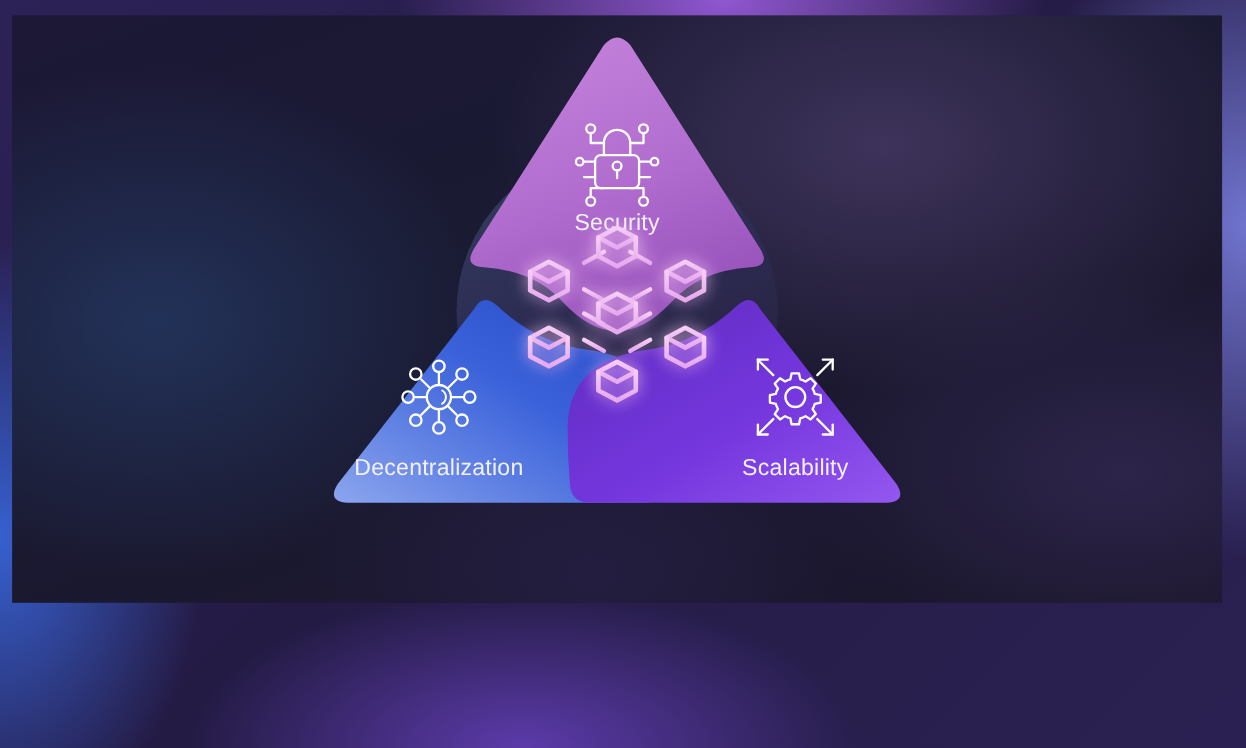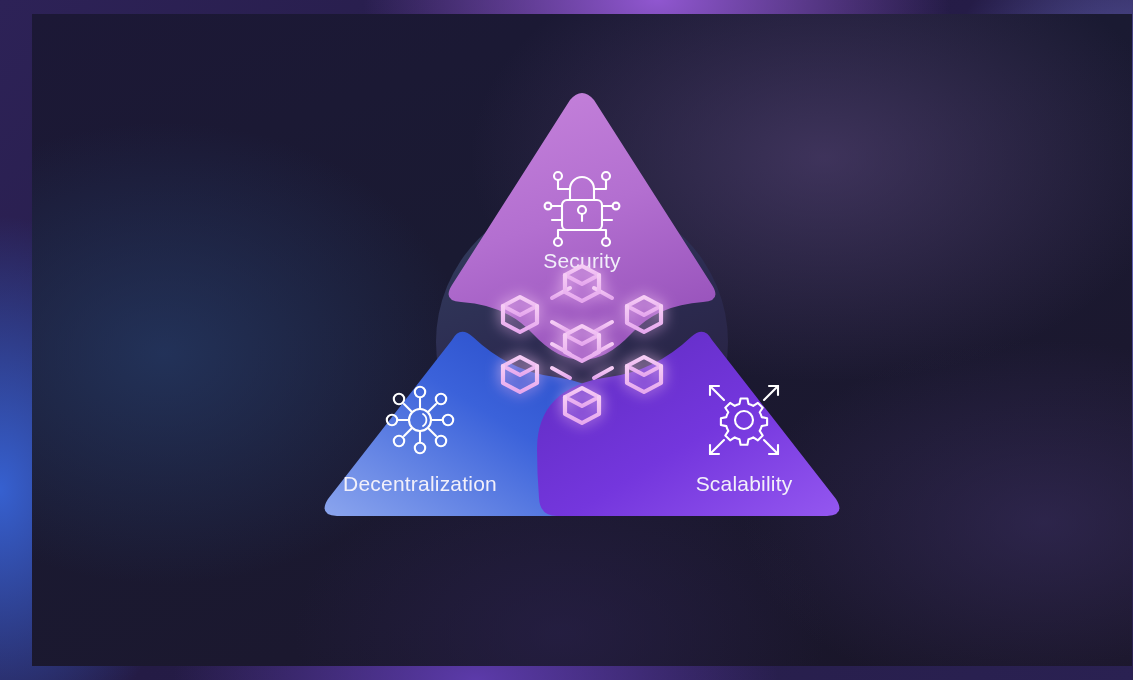--- a/index.html
+++ b/index.html
@@ -20,22 +20,22 @@
       radial-gradient(ellipse 300px 420px at 100% 30%, rgba(120,125,220,0.90) 0%, rgba(120,125,220,0) 72%),
       radial-gradient(ellipse 260px 380px at 0% 72%,   rgba(55,100,215,0.95) 0%, rgba(55,100,215,0) 72%),
       radial-gradient(ellipse 420px 200px at 42% 100%, rgba(95,60,175,0.95) 0%, rgba(95,60,175,0) 72%),
       linear-gradient(135deg,#2d2257 0%,#241b45 45%,#2a2152 100%);
     overflow:hidden;
   }
 
   
   .canvas {
     position:absolute;
-    left:32px; top:14px;
-    width:1100px; height:652px;
+    left:11px; top:14px;
+    width:1100px; height:534px;
     background:
       radial-gradient(ellipse 520px 330px at 72% 22%, rgba(92,72,125,0.55) 0%, rgba(92,72,125,0) 68%),
       radial-gradient(ellipse 430px 330px at 12% 52%, rgba(38,60,105,0.70) 0%, rgba(38,60,105,0) 70%),
       radial-gradient(ellipse 430px 260px at 92% 78%, rgba(60,48,100,0.55) 0%, rgba(60,48,100,0) 70%),
       radial-gradient(ellipse 380px 240px at 48% 95%, rgba(40,32,72,0.70) 0%, rgba(40,32,72,0) 70%),
       linear-gradient(160deg,#1c1836 0%,#1a1a32 38%,#1b182f 70%,#191528 100%);
     overflow:hidden;
   }
 
   

